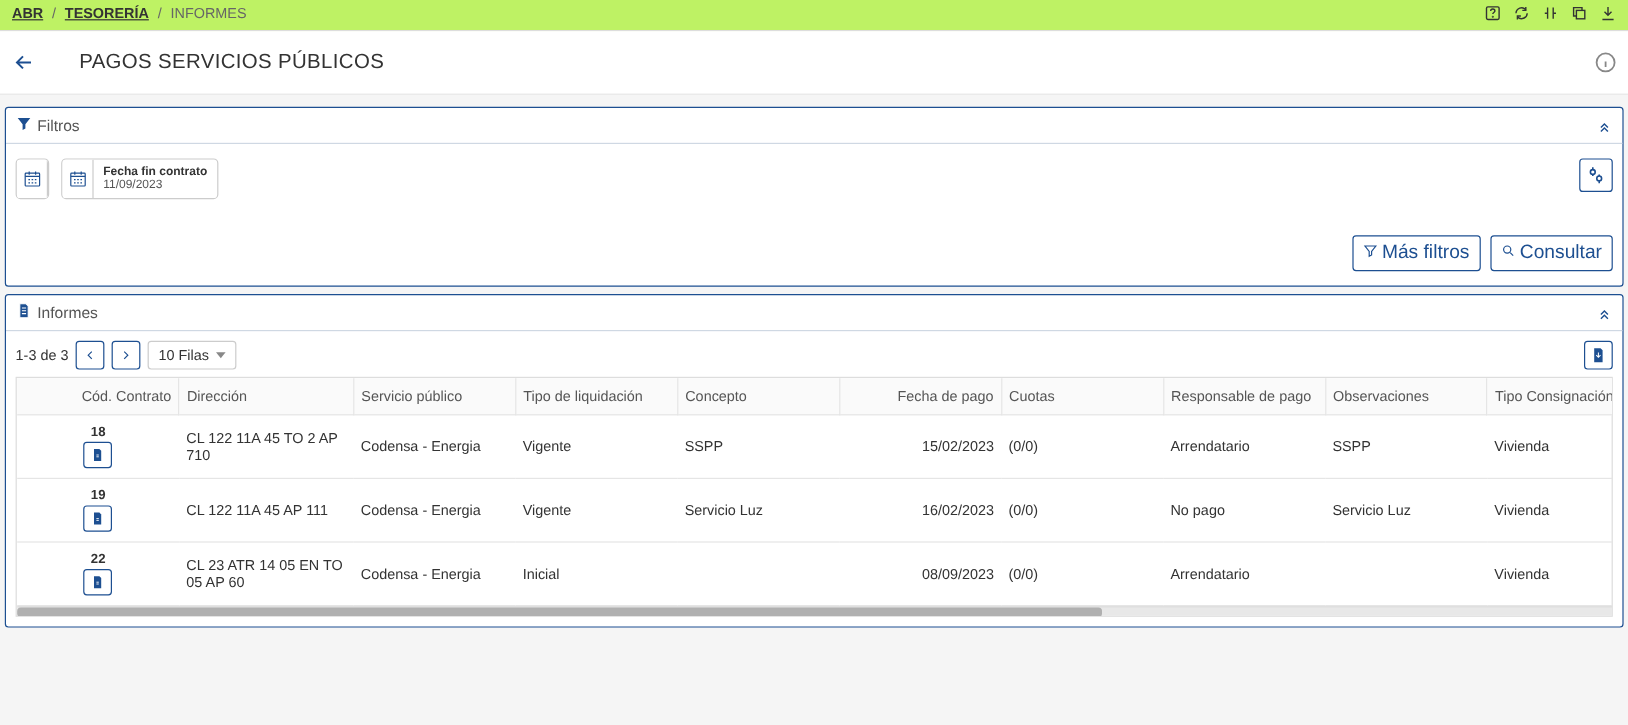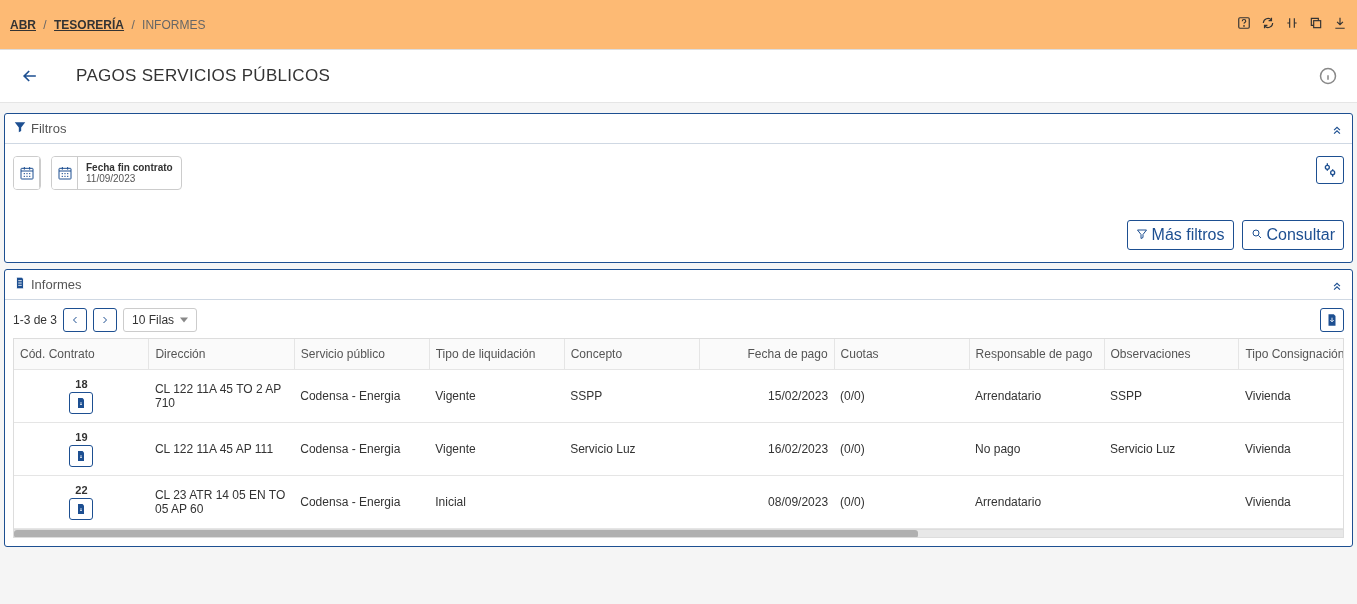--- a/index.html
+++ b/index.html
@@ -1,28 +1,28 @@
 <!DOCTYPE html>
 <html><head>
 <meta charset="utf-8">
 <style>
 * { box-sizing: border-box; margin: 0; padding: 0; }
 body { font-family: Arial, Helvetica, sans-serif; font-size: 12px; background: #f5f5f5; color: #333; width: 1357px; }
 
 
-.topbar { background: #fdba74; border-bottom: 1px solid #ddd; padding: 16px 10px; display: flex; justify-content: space-between; align-items: center; }
+.topbar { background: #bef264; border-bottom: 1px solid #ddd; padding: 4px 10px; display: flex; justify-content: space-between; }
 .breadcrumb { font-size: 12px; color: #333; }
 .breadcrumb .crumb { text-decoration: underline; font-weight: bold; cursor: pointer; }
 .breadcrumb .sep { margin: 0 4px; color: #666; }
 .breadcrumb .last { color: #666; font-weight: normal; text-decoration: none;}
 .topbar-icons { display: flex; gap: 10px; align-items: center; }
 .topbar-icons svg { width: 14px; height: 14px; cursor: pointer; }
 
 
-.title-row { background: #fff; padding: 16px 12px; display: flex; align-items: center; border-bottom: 1px solid #e5e5e5; }
+.title-row { background: #fff; padding: 16px 2px; display: flex; align-items: center; border-bottom: 1px solid #e5e5e5; }
 .title-row .back-arrow { width: 20px; height: 20px; cursor: pointer; margin-right: 36px; margin-left: 8px;}
 .title-row h1 { font-size: 17px; font-weight: 400; color: #333; letter-spacing: 0.3px; }
 .title-row .spacer { flex: 1; }
 .title-row .info-icon { width: 18px; height: 18px; cursor: pointer; margin-right: 8px;}
 
 .main-area { padding: 10px 4px; }
 
 
 .panel { border: 1px solid #1d4f91; border-radius: 3px; margin-bottom: 6px; background: #fff; }
 .panel-header { display: flex; align-items: center; justify-content: space-between; padding: 6px 8px; border-bottom: 1px solid #cfd8e3; }
@@ -61,21 +61,21 @@
 .export-btn svg { width: 14px; height: 14px; }
 
 
 .tbl-wrapper { border: 1px solid #ddd; overflow-x: auto; overflow-y: hidden;}
 table { border-collapse: collapse; width: 1360px; }
 th, td { padding: 8px 6px; text-align: left; font-size: 12px; border-bottom: 1px solid #e5e5e5; }
 th { background: #fafafa; border-right: 1px solid #e5e5e5; color: #555; font-weight: normal; text-align: left;}
 th:last-child { border-right: none; }
 tbody tr { }
 td { color: #333; vertical-align: middle;}
-.col-codigo { width: 130px; text-align: left;}
+.col-codigo { width: 130px; text-align: right;}
 .col-direccion { width: 140px; }
 .col-servicio { width: 130px; }
 .col-tipoliq { width: 130px; }
 .col-concepto { width: 130px; }
 .col-fecha { width: 130px; text-align: right;}
 .col-cuotas { width: 130px; }
 .col-resp { width: 130px; }
 .col-obs { width: 130px; }
 .col-tipoc { width: 130px; }
 

